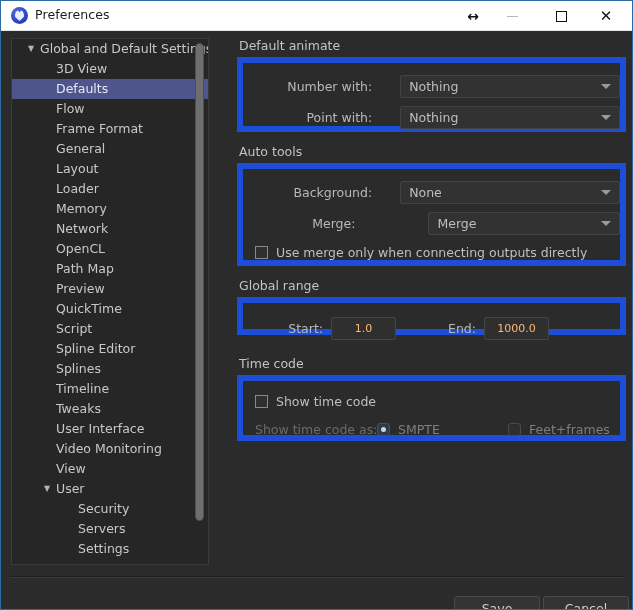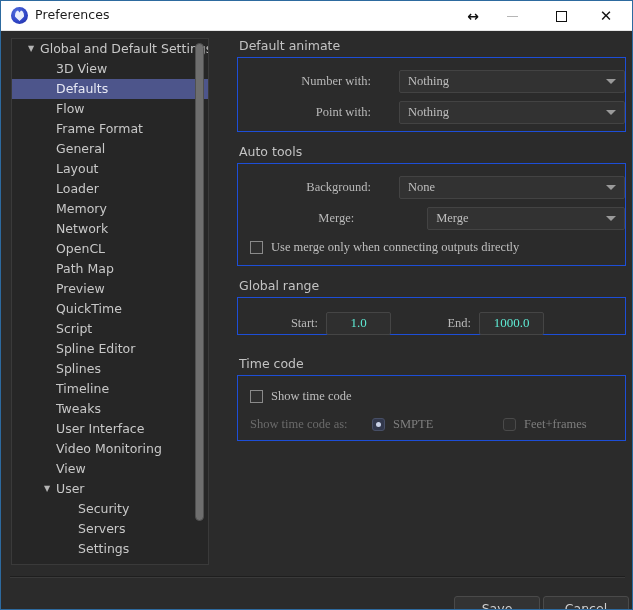--- a/index.html
+++ b/index.html
@@ -158,24 +158,23 @@
     height: 527px;
   }
   .section { position: absolute; left: 16px; width: 389px; }
   .section-title {
     font-size: 12.5px;
     color: #c3c3c3;
     margin-bottom: 4px;
     padding-left: 2px;
   }
   .group-box {
-    border: 1px solid #1d4ed8;
+    border: 6px solid #1d4ed8;
     box-sizing: border-box;
     background: transparent;
-    font-family: Liberation Serif, serif;
   }
   .field-row {
     display: flex;
     align-items: center;
     height: 26px;
   }
   .field-label {
     font-size: 12.5px;
     color: #b9b9b9;
     text-align: right;
@@ -229,22 +228,22 @@
   .checkbox-label.dim { color: #6b6b6b; }
   .numfield {
     height: 23px;
     box-sizing: border-box;
     background: #2f2f2f;
     border: 1px solid #454545;
     border-radius: 2px;
     display: flex;
     align-items: center;
     justify-content: center;
-    font-size: 13px;
-    color: #5eead4;
+    font-size: 11px;
+    color: #fdba74;
   }
   .radio-row {
     display: flex;
     align-items: center;
     height: 22px;
   }
   .radio {
     width: 13px; height: 13px;
     box-sizing: border-box;
     border-radius: 3px;

